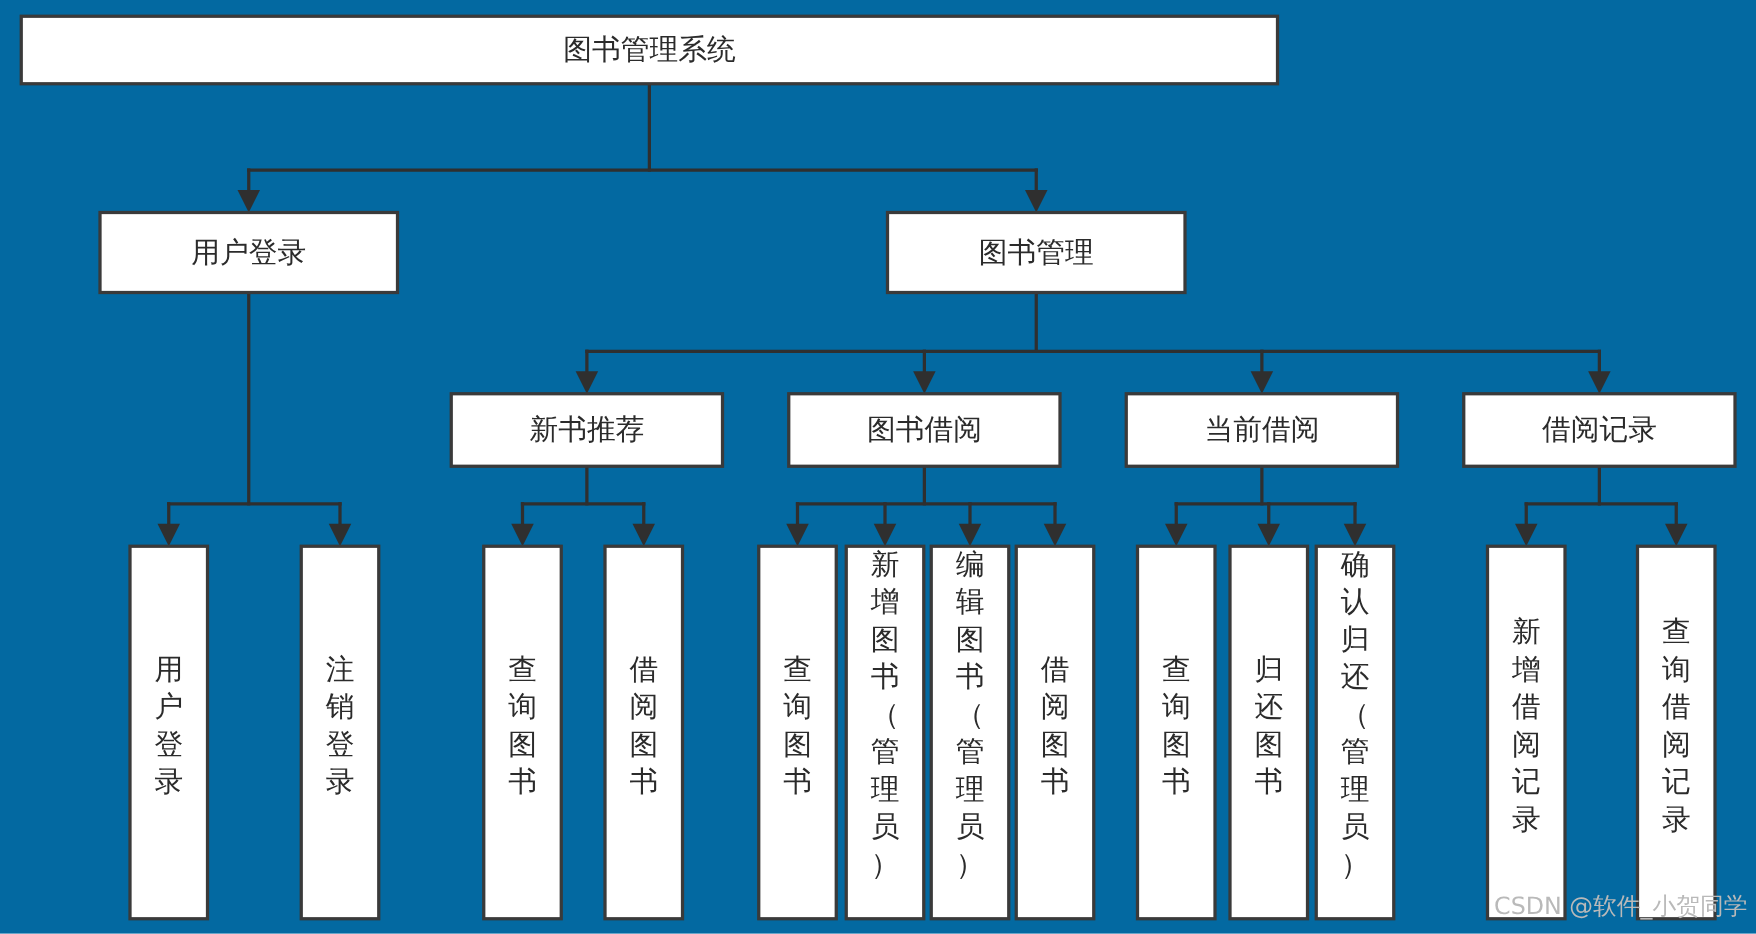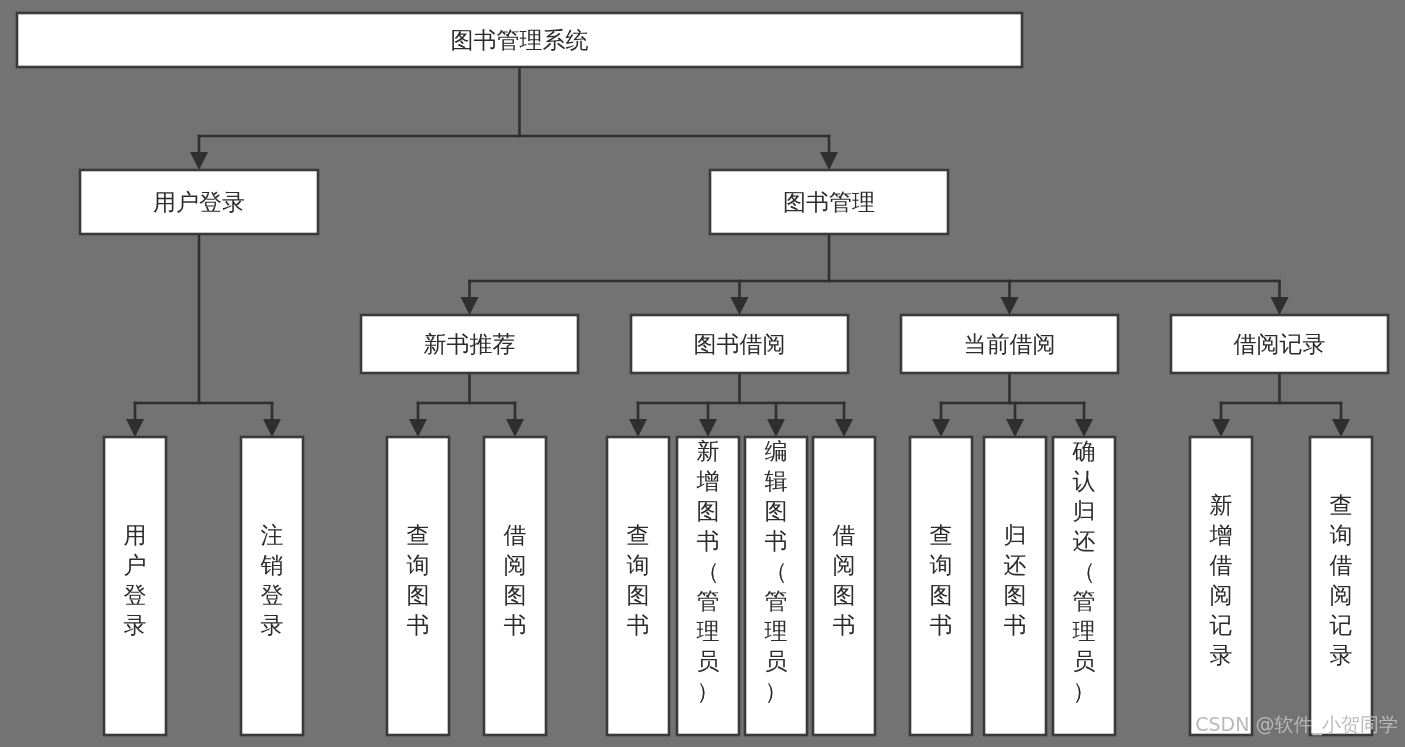--- a/index.html
+++ b/index.html
@@ -8,21 +8,21 @@
     padding: 0;
     background: #ffffff;
   }
   body {
     font-family: "DejaVu Sans", "Liberation Sans", sans-serif;
   }
   #diagram-root {
     position: relative;
     width: 1405px;
     height: 747px;
-    background: #737373;
+    background: #0369a1;
     overflow: hidden;
   }
   svg.diagram-canvas {
     position: absolute;
     left: 0;
     top: 0;
     width: 1405px;
     height: 747px;
     display: block;
   }

